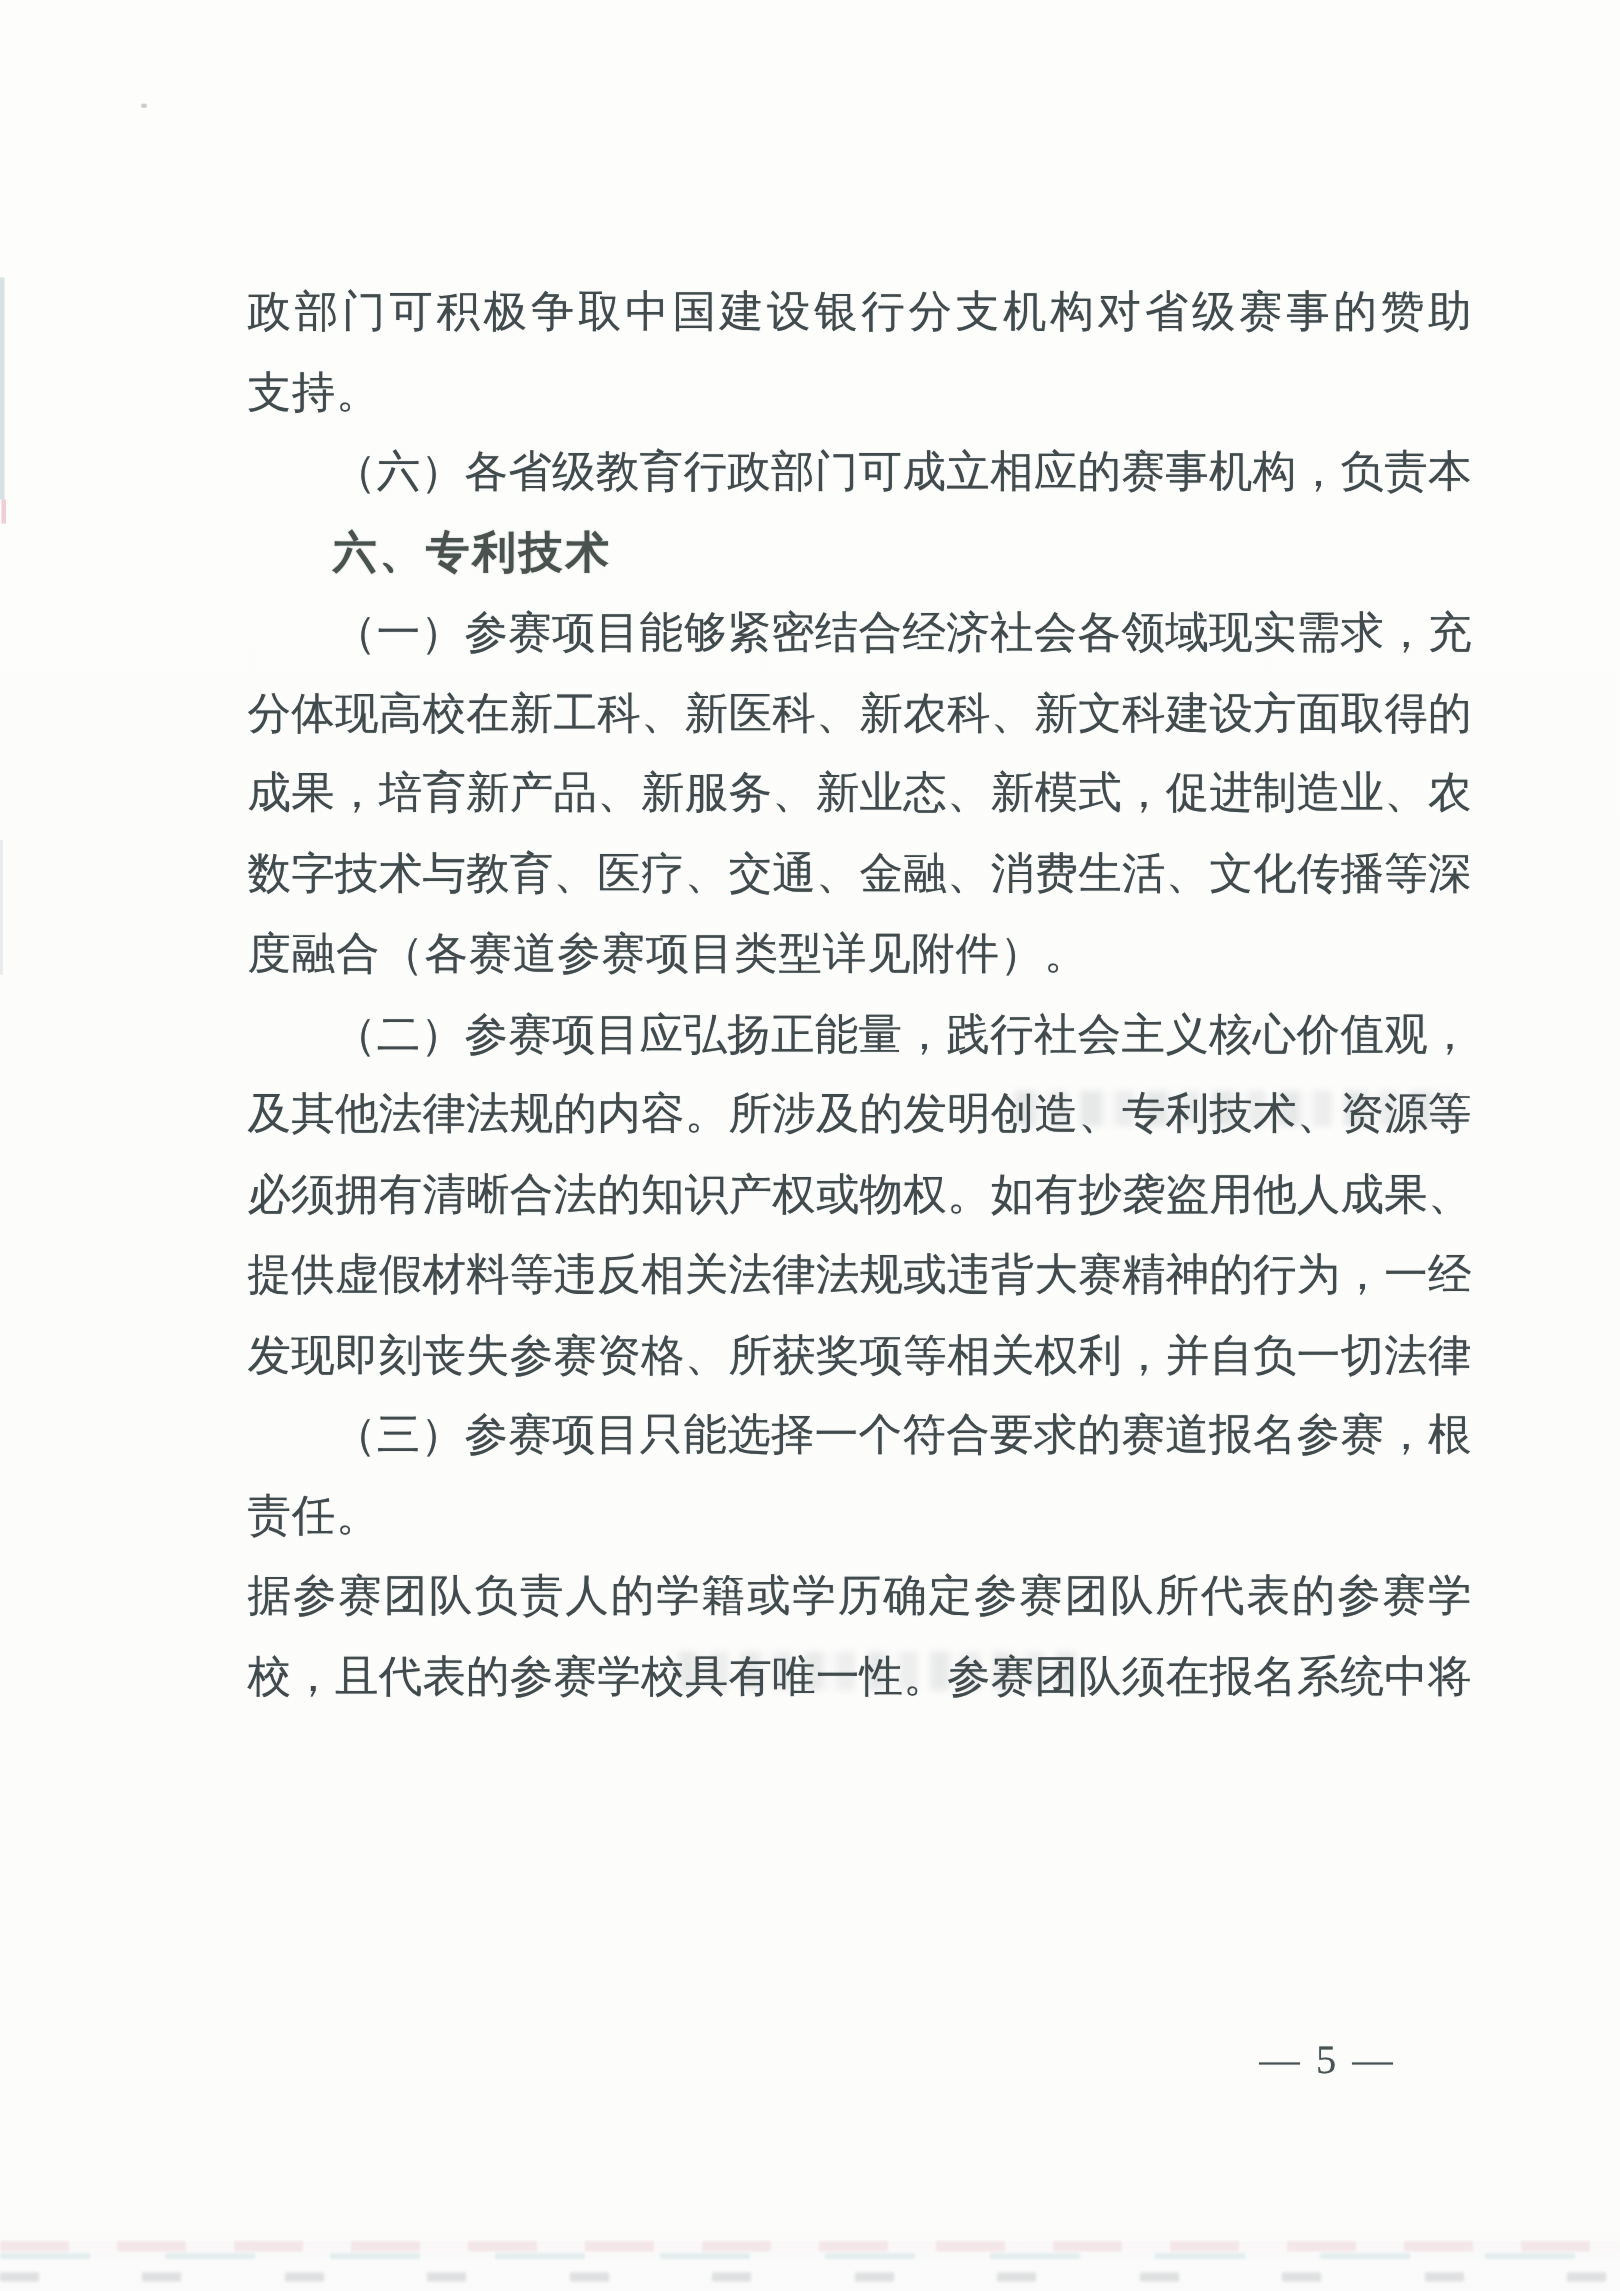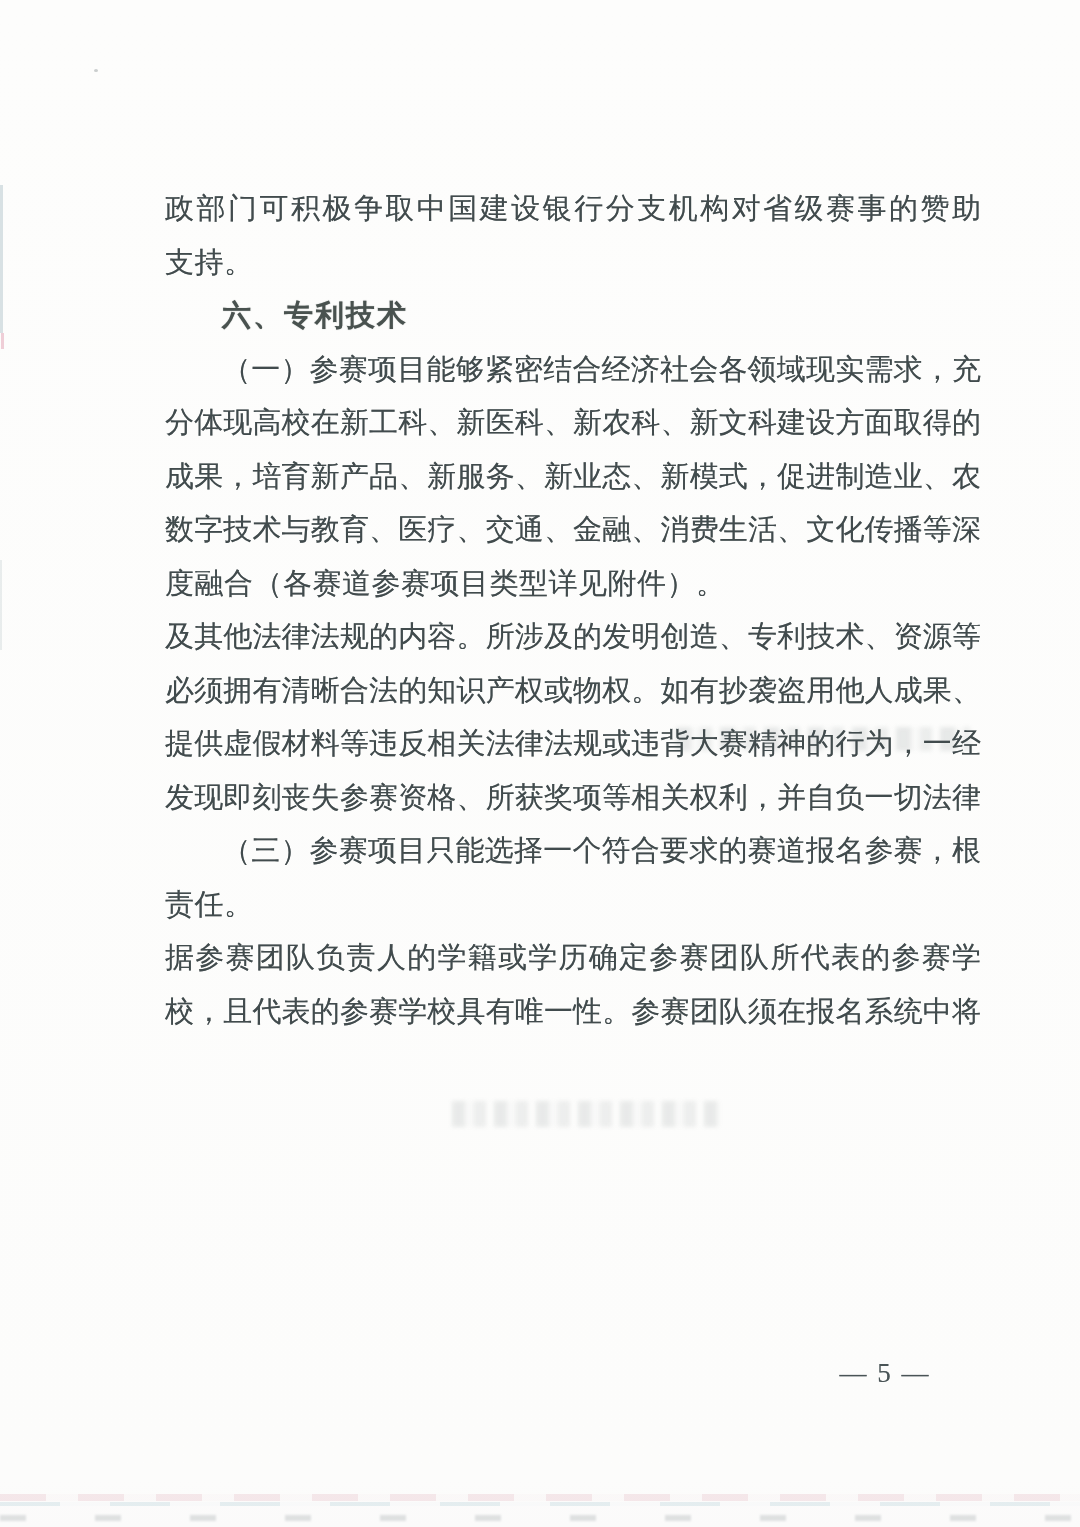--- a/index.html
+++ b/index.html
@@ -136,26 +136,28 @@
   <div class="edge-line-low"></div>
   <div class="ghost-text ghost-a"></div>
   <div class="ghost-text ghost-b"></div>
   <div class="bottom-band-pink"></div>
   <div class="bottom-band-cyan"></div>
   <div class="bottom-smudges"></div>
 
   <div class="doc-body">
       <div class="line justify">政部门可积极争取中国建设银行分支机构对省级赛事的赞助</div>
       <div class="line ">支持。</div>
+      <div class="line indent justify">（六）各省级教育行政部门可成立相应的赛事机构，负责本</div>
       <div class="line heading indent">六、专利技术</div>
       <div class="line indent justify">（一）参赛项目能够紧密结合经济社会各领域现实需求，充</div>
       <div class="line justify">分体现高校在新工科、新医科、新农科、新文科建设方面取得的</div>
       <div class="line justify">成果，培育新产品、新服务、新业态、新模式，促进制造业、农</div>
       <div class="line justify">数字技术与教育、医疗、交通、金融、消费生活、文化传播等深</div>
       <div class="line ">度融合（各赛道参赛项目类型详见附件）。</div>
+      <div class="line indent justify">（二）参赛项目应弘扬正能量，践行社会主义核心价值观，</div>
       <div class="line justify">及其他法律法规的内容。所涉及的发明创造、专利技术、资源等</div>
       <div class="line justify">必须拥有清晰合法的知识产权或物权。如有抄袭盗用他人成果、</div>
       <div class="line justify">提供虚假材料等违反相关法律法规或违背大赛精神的行为，一经</div>
       <div class="line justify">发现即刻丧失参赛资格、所获奖项等相关权利，并自负一切法律</div>
       <div class="line indent justify">（三）参赛项目只能选择一个符合要求的赛道报名参赛，根</div>
       <div class="line ">责任。</div>
       <div class="line justify">据参赛团队负责人的学籍或学历确定参赛团队所代表的参赛学</div>
       <div class="line justify">校，且代表的参赛学校具有唯一性。参赛团队须在报名系统中将</div>
     </div>
 

